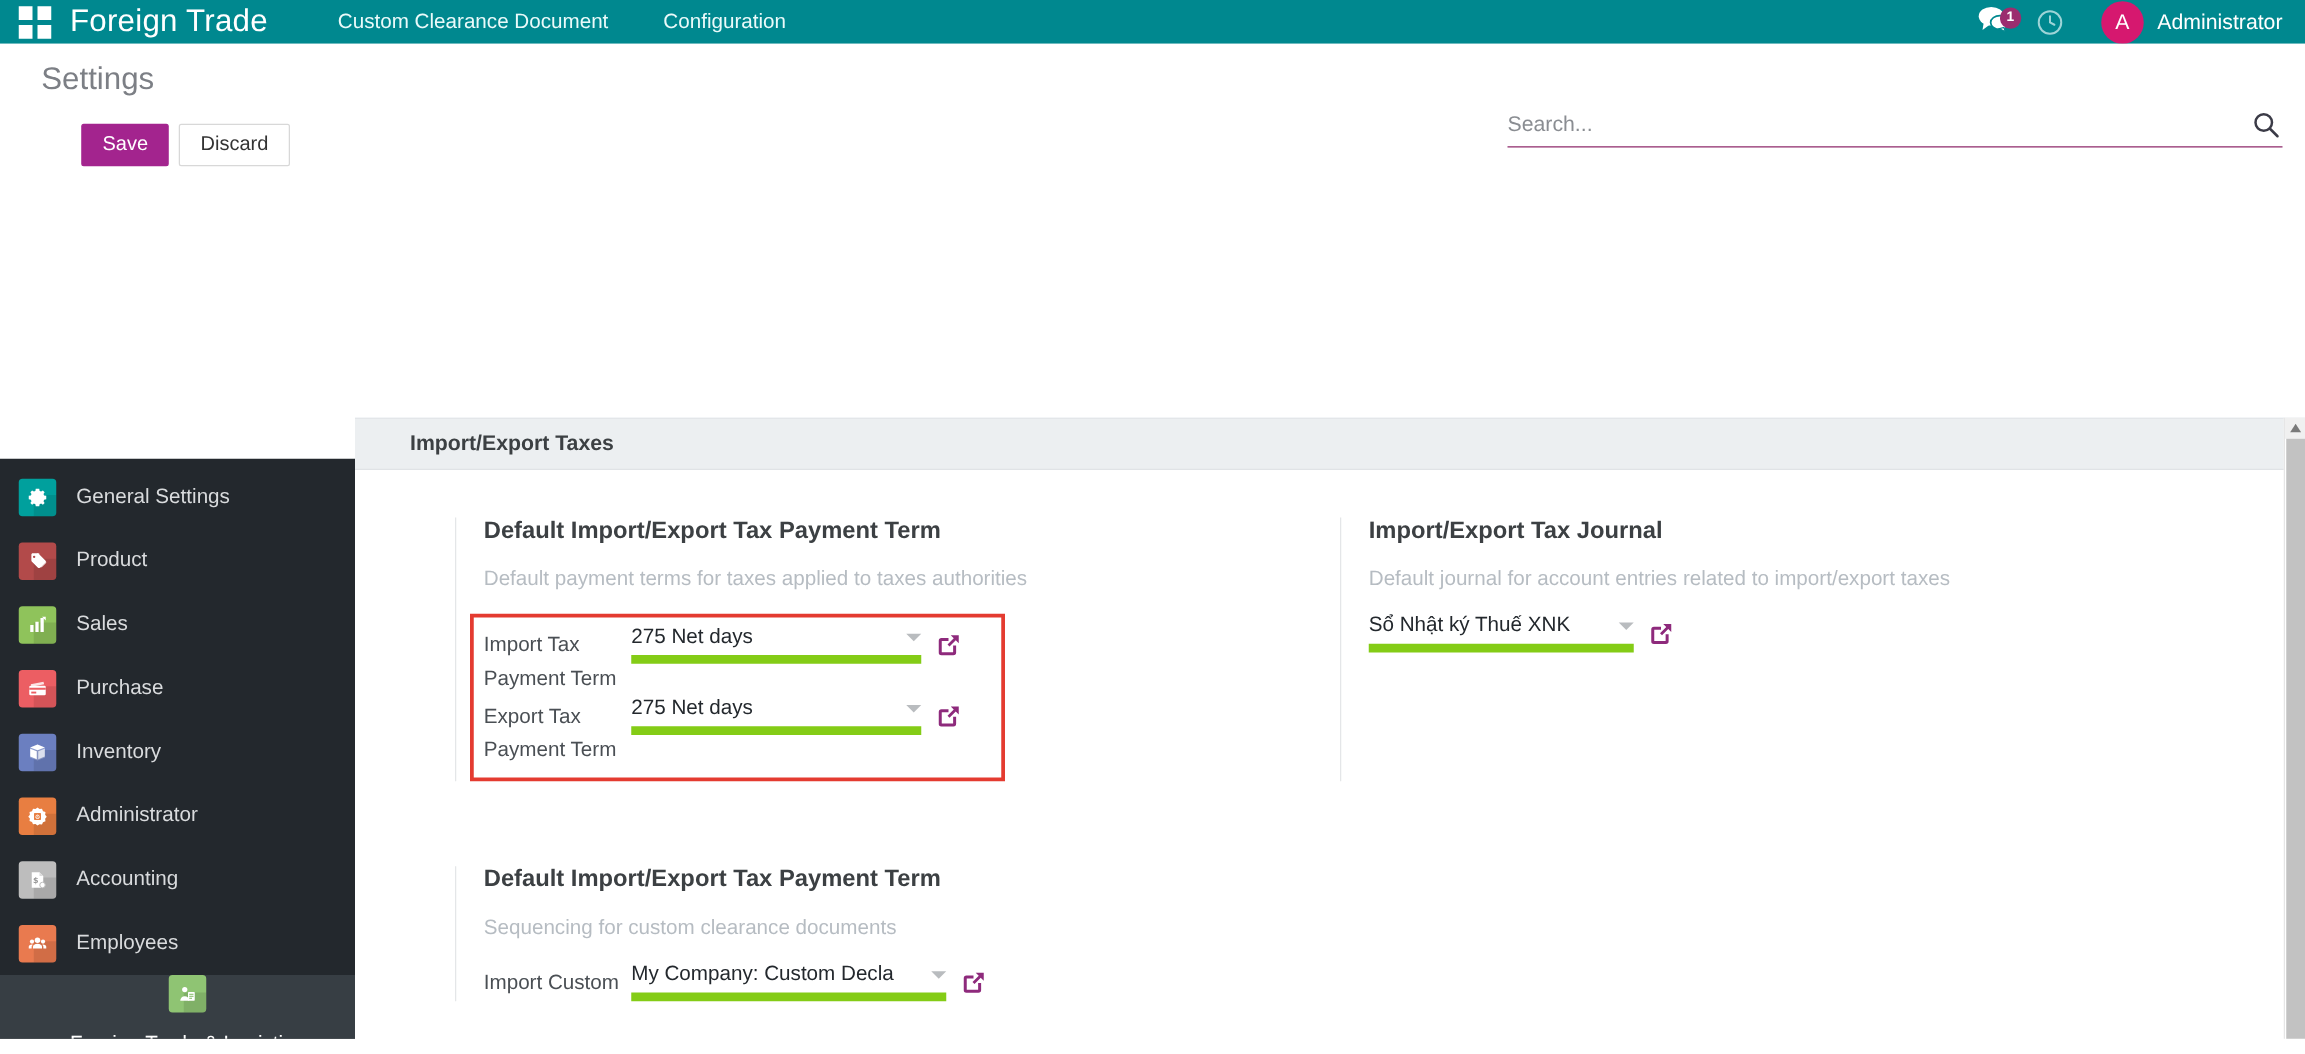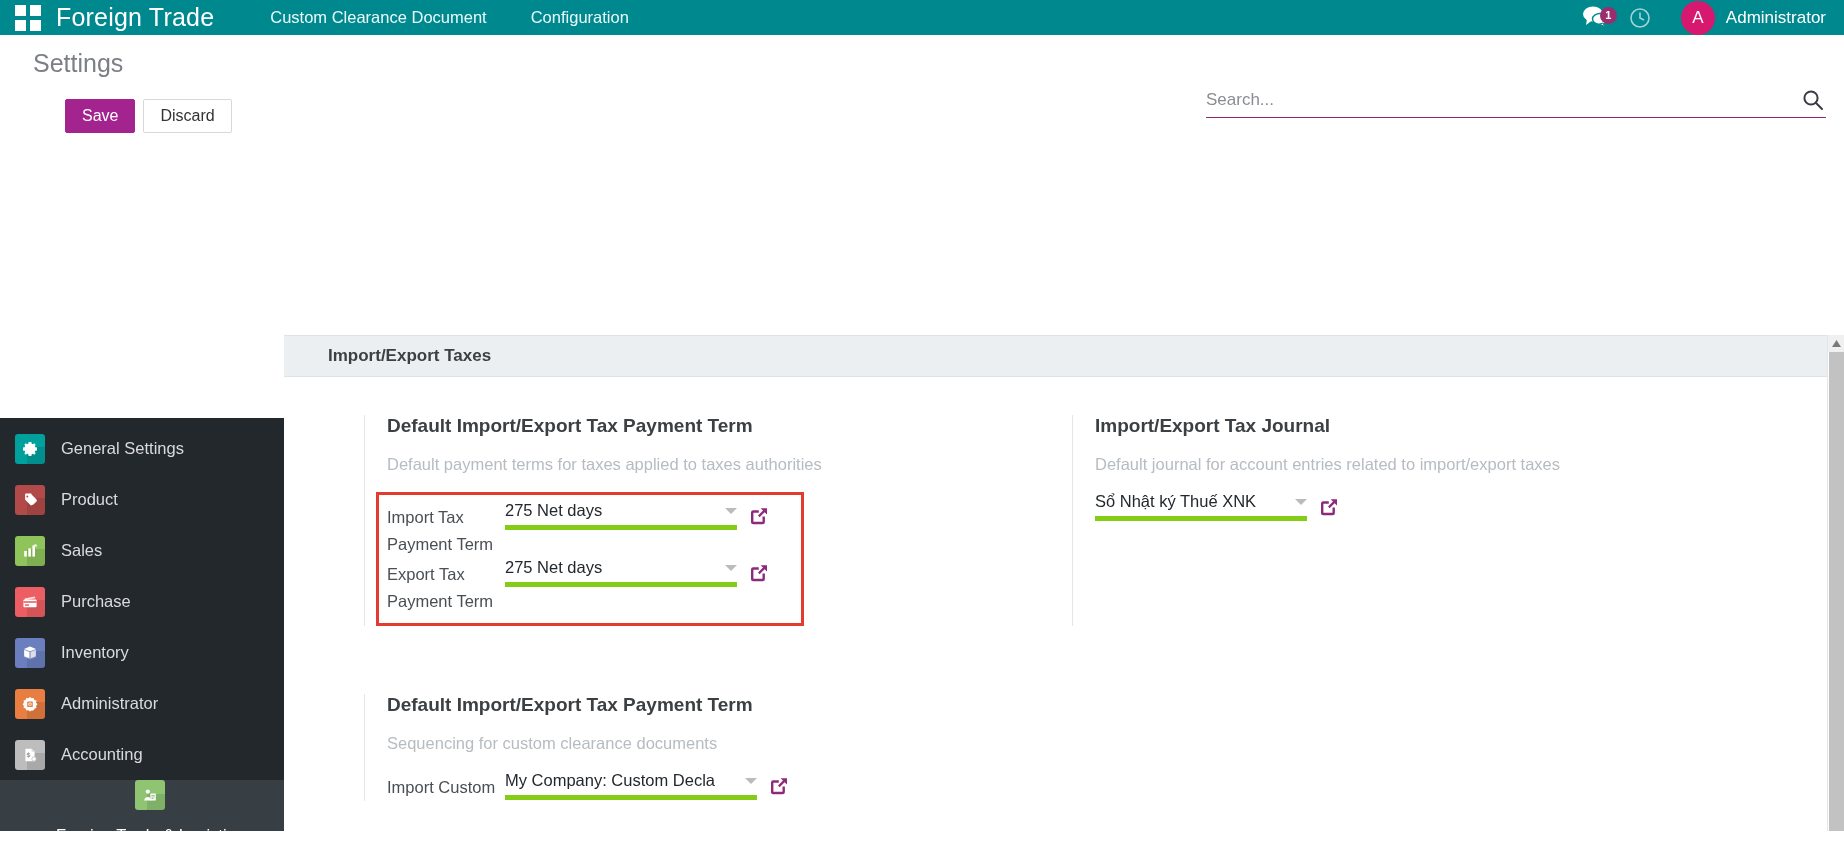--- a/index.html
+++ b/index.html
@@ -113,21 +113,21 @@
 
   .field-box { margin-top: 14px; }
   .field-box.highlight { border: 3px solid #e43b30; padding: 6px 8px 8px 8px; width: 428px; margin-left: -11px; }
   .field-row { display: flex; align-items: flex-start; }
   .field-label {
     width: 118px; flex: 0 0 118px; font-size: 16.5px; color: #4a4f54;
     line-height: 27px; padding-top: 3px;
   }
   .field-ctrl { display: flex; align-items: center; gap: 10px; }
   .fake-select {
-    width: 232px; border-bottom: 5px solid #84cc16;
+    width: 232px; border-bottom: 7px solid #84cc16;
     display: flex; align-items: center; padding-bottom: 5px; cursor: pointer;
   }
   .fake-select .val {
     font-size: 16.5px; color: #23282d; flex: 1;
     white-space: nowrap; overflow: hidden; text-overflow: clip;
   }
   .caret { width: 0; height: 0; border-left: 6px solid transparent; border-right: 6px solid transparent; border-top: 6px solid #b9bcbf; margin-left: 6px; }
   .ext-link { cursor: pointer; display: flex; align-items: center; }
 
   .fake-select.wide { width: 252px; }
@@ -281,20 +281,32 @@
               <path fill="#fff" d="M4.4 2.8h6.2l3 3v9.4H4.4z"></path>
               <path fill="#dcdcdc" d="M10.6 2.8l3 3h-3z"></path>
               <text x="7.6" y="11.2" font-size="6.4" fill="#9a9a9a" text-anchor="middle" font-family="DejaVu Sans" font-weight="bold">$</text>
               <circle cx="13" cy="13" r="2.2" fill="#fff" stroke="#bdbdbd" stroke-width=".8"></circle>
             </svg>
         </span>
         <span class="side-label">Accounting</span>
       </div>
 
 
+      <div class="side-item">
+        <span class="app-ico" style="background:#e97a4f">
+          <svg width="18" height="18" viewBox="0 0 18 18">
+              <circle cx="9" cy="6.2" r="2.2" fill="#fff"></circle>
+              <circle cx="4.6" cy="7.2" r="1.7" fill="#fff"></circle>
+              <circle cx="13.4" cy="7.2" r="1.7" fill="#fff"></circle>
+              <path fill="#fff" d="M9 9c-2.2 0-3.6 1.1-3.6 2.4v1.3h7.2v-1.3C12.6 10.1 11.2 9 9 9z"></path>
+              <path fill="#fff" d="M4.6 9.6c-1.6 0-2.6.8-2.6 1.7v1.4h2.3v-1.3c0-.7.3-1.3.9-1.7zM13.4 9.6c1.6 0 2.6.8 2.6 1.7v1.4h-2.3v-1.3c0-.7-.3-1.3-.9-1.7z"></path>
+            </svg>
+        </span>
+        <span class="side-label">Employees</span>
+      </div>
 
       <div class="side-item active">
         <span class="app-ico" style="background:#8fc473">
           <svg width="18" height="18" viewBox="0 0 18 18">
               <circle cx="6.8" cy="5.6" r="2.1" fill="#fff"></circle>
               <path fill="#fff" d="M3.2 14.6c0-2.2 1.6-3.7 3.6-3.7s3.6 1.5 3.6 3.7z"></path>
               <rect x="9.4" y="7.6" width="5.4" height="7" rx=".6" fill="#fff"></rect>
               <rect x="10.4" y="9" width="3.4" height=".9" fill="#8fc473"></rect>
               <rect x="10.4" y="10.6" width="3.4" height=".9" fill="#8fc473"></rect>
               <rect x="10.4" y="12.2" width="2.2" height=".9" fill="#8fc473"></rect>

